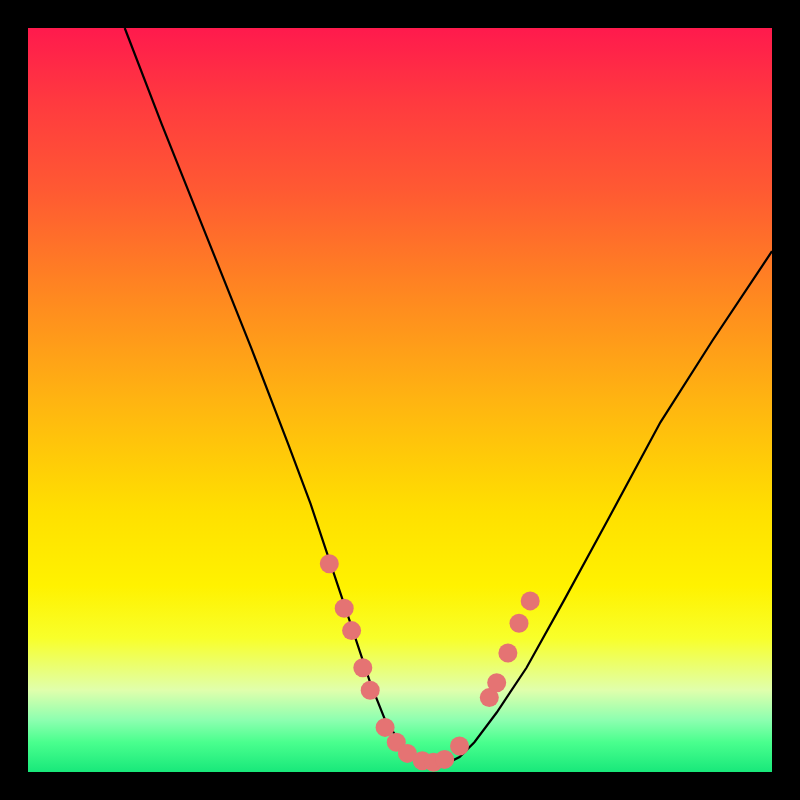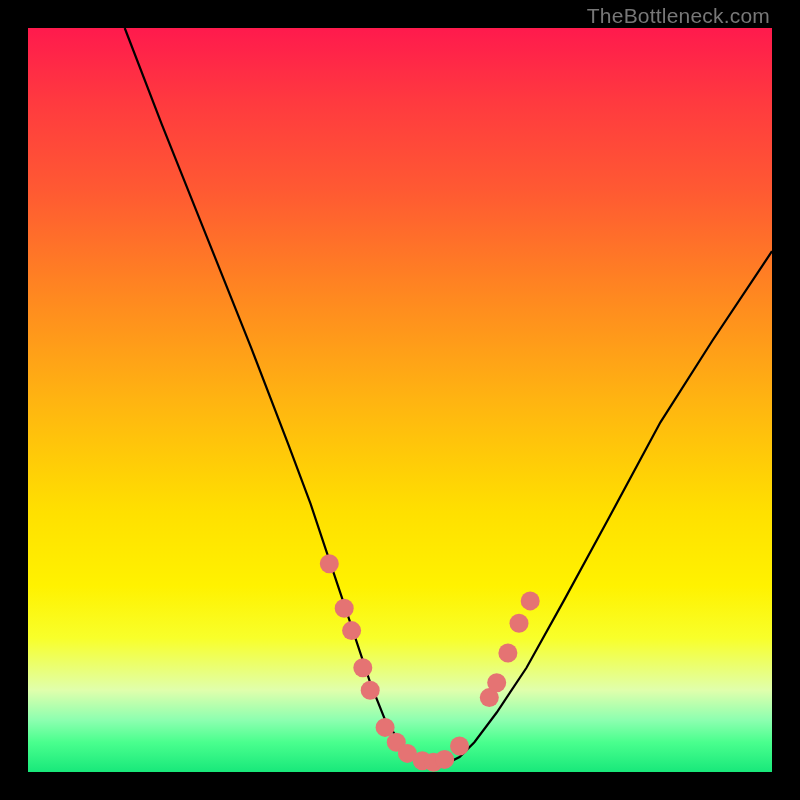--- a/index.html
+++ b/index.html
@@ -56,21 +56,20 @@
     top: 0;
     width: 744px;
     height: 744px;
     overflow: visible;
   }
 </style>
 </head>
 <body>
 
 <div class="frame">
-  <div class="watermark">TheBottleneck.com</div>
 
   <div class="plot-area">
     <svg class="curve" viewBox="0 0 744 744">
       <path id="curve-path" fill="none" stroke="#000" stroke-width="2.2" d="M96.7 0.0 L133.9 96.7 L178.6 208.3 L223.2 319.9 L260.4 416.6 L282.7 476.2 L297.6 520.8 L312.5 565.4 L327.4 610.1 L342.2 654.7 L357.1 691.9 L372.0 714.2 L386.9 729.1 L401.8 736.6 L416.6 736.6 L431.5 729.1 L446.4 714.2 L468.7 684.5 L498.5 639.8 L535.7 572.9 L580.3 491.0 L632.4 394.3 L684.5 312.5 L744.0 223.2"></path>
       <g id="marker-layer">
           <circle cx="301.3" cy="535.7" r="9.5" fill="#e57373" stroke="#d06060" stroke-width="0"></circle>
           <circle cx="316.2" cy="580.3" r="9.5" fill="#e57373" stroke="#d06060" stroke-width="0"></circle>
           <circle cx="323.6" cy="602.6" r="9.5" fill="#e57373" stroke="#d06060" stroke-width="0"></circle>
           <circle cx="334.8" cy="639.8" r="9.5" fill="#e57373" stroke="#d06060" stroke-width="0"></circle>
           <circle cx="342.2" cy="662.2" r="9.5" fill="#e57373" stroke="#d06060" stroke-width="0"></circle>

